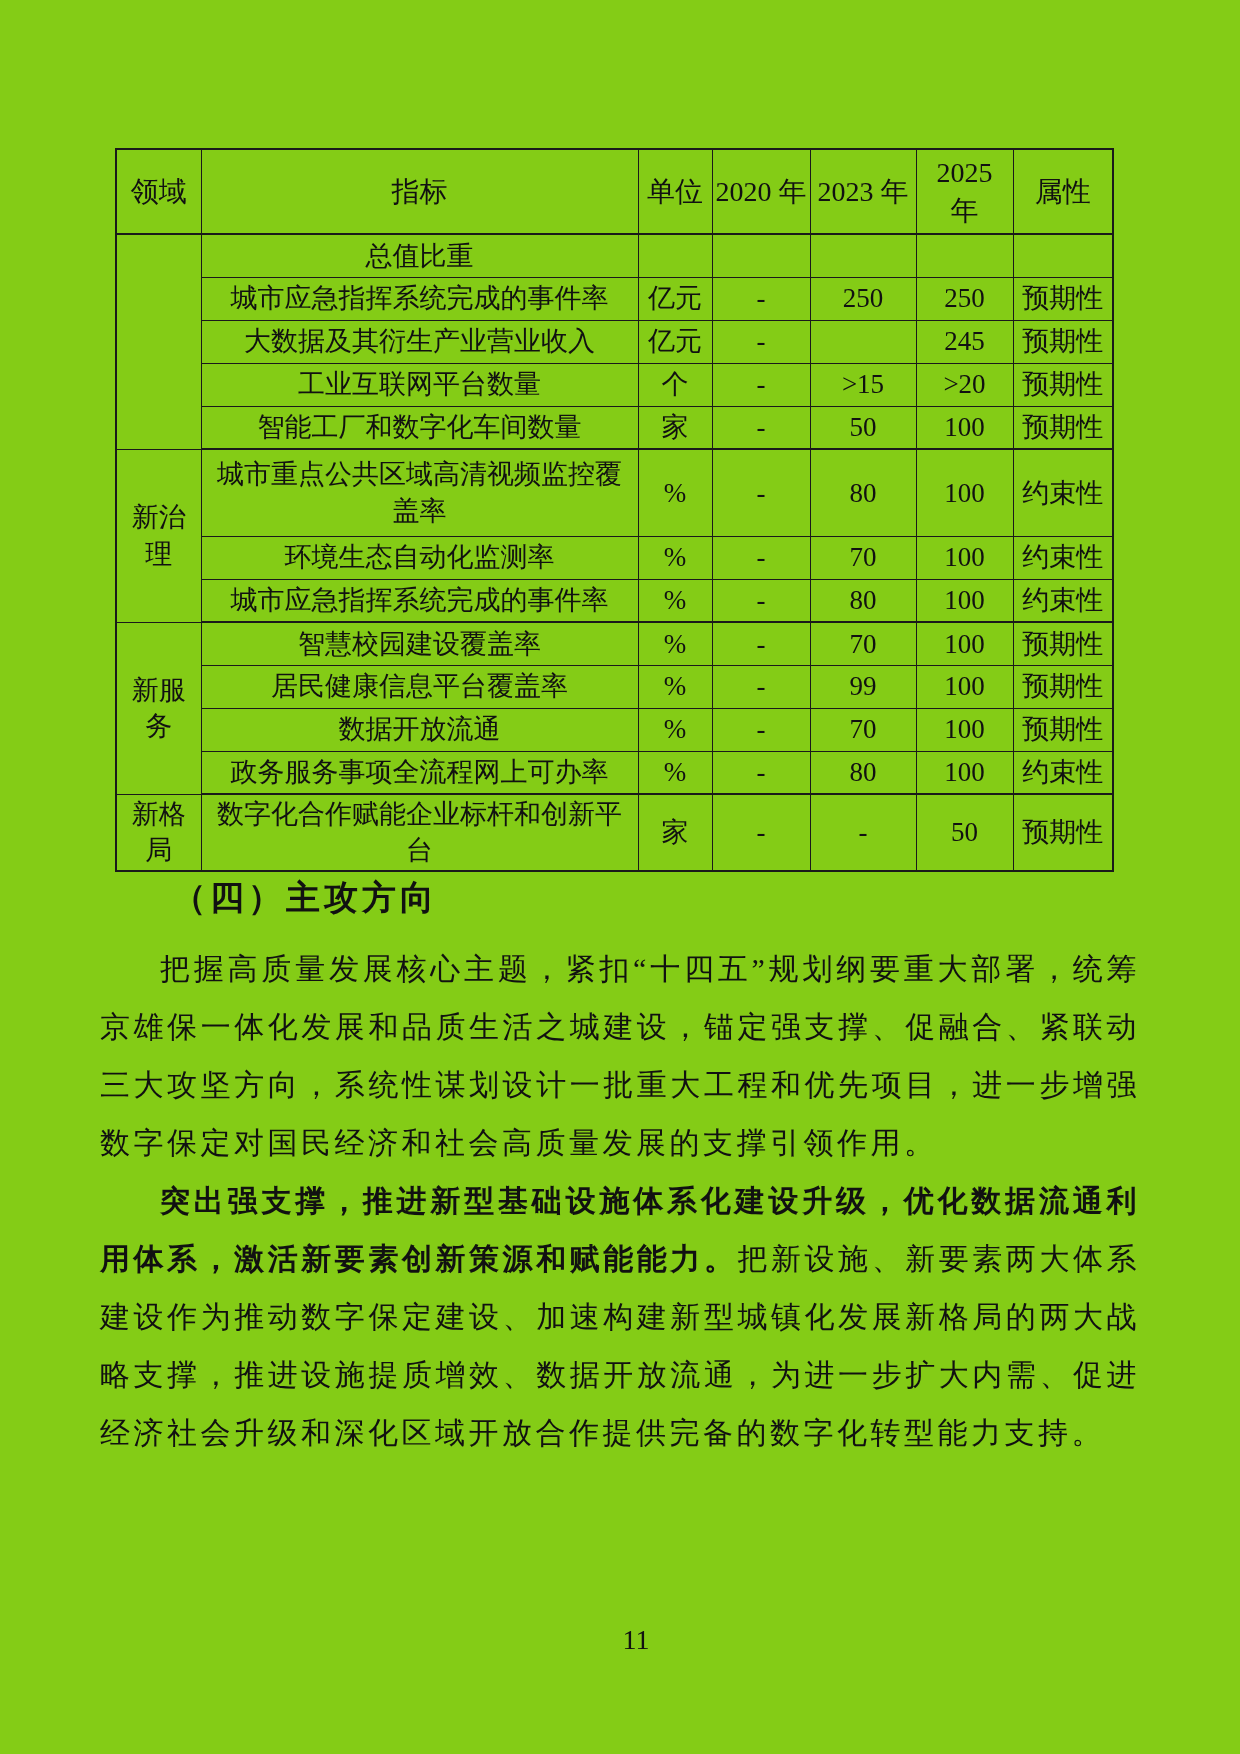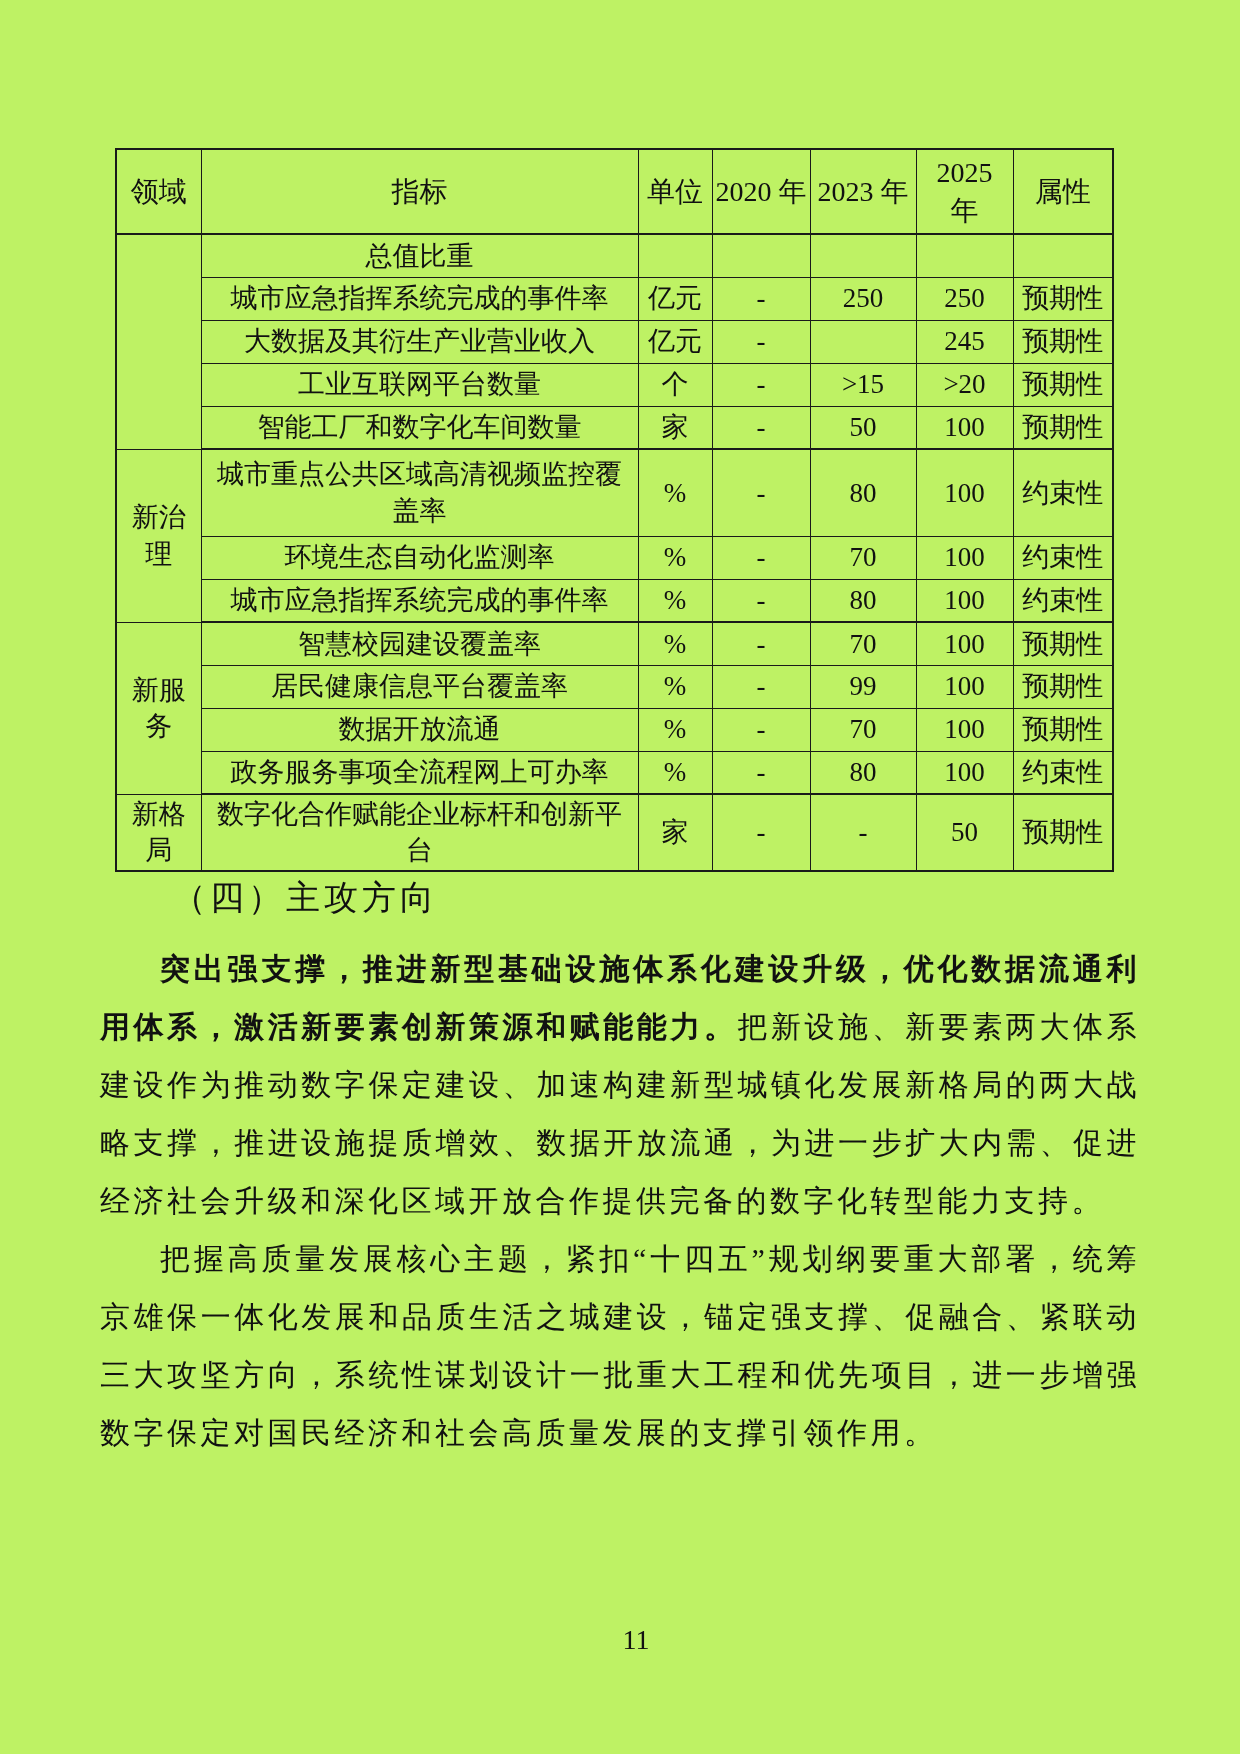--- a/index.html
+++ b/index.html
@@ -1,20 +1,20 @@
 <!DOCTYPE html>
 <html><head>
 <meta charset="utf-8">
 <style>
   html,body{margin:0;padding:0;background:#e8e8e8;}
   .page{
     position:relative;
     width:1240px;height:1754px;
     margin:0 auto;
-    background:#bef264;
+    background:#84cc16;
     font-family:"Liberation Serif", serif;
     color:#111;
     overflow:hidden;
   }
   
   .table-wrap{position:absolute;top:148px;left:115px;}
   table.indicators{
     border-collapse:collapse;
     table-layout:fixed;
     width:997px;
@@ -44,21 +44,21 @@
   
   .body-section{
     position:absolute;
     left:100px;top:872px;
     width:1040px;
   }
   .sec-heading{
     margin:0 0 16px 0;
     font-size:34px;
     line-height:52px;
-    font-weight:normal;
+    font-weight:bold;
     text-indent:72px;
     letter-spacing:4px;
     font-family:"Liberation Serif", serif;
   }
   .body-section p{
     margin:0;
     font-size:30px;
     line-height:58px;
     letter-spacing:3.5px;
     text-align:justify;
@@ -217,19 +217,19 @@
           <td>-</td>
           <td>50</td>
           <td class="attr">预期性</td>
         </tr>
       </tbody>
     </table>
   </div>
 
   <div class="body-section">
     <h2 class="sec-heading">（四）主攻方向</h2>
+    <p><span>把握高质量发展核心主题，紧扣“十四五”规划纲要重大部署，统筹京雄保一体化发展和品质生活之城建设，锚定强支撑、促融合、紧联动三大攻坚方向，系统性谋划设计一批重大工程和优先项目，进一步增强数字保定对国民经济和社会高质量发展的支撑引领作用。</span></p>
     <p><span class="em">突出强支撑，推进新型基础设施体系化建设升级，优化数据流通利用体系，激活新要素创新策源和赋能能力。</span><span>把新设施、新要素两大体系建设作为推动数字保定建设、加速构建新型城镇化发展新格局的两大战略支撑，推进设施提质增效、数据开放流通，为进一步扩大内需、促进经济社会升级和深化区域开放合作提供完备的数字化转型能力支持。</span></p>
-    <p><span>把握高质量发展核心主题，紧扣“十四五”规划纲要重大部署，统筹京雄保一体化发展和品质生活之城建设，锚定强支撑、促融合、紧联动三大攻坚方向，系统性谋划设计一批重大工程和优先项目，进一步增强数字保定对国民经济和社会高质量发展的支撑引领作用。</span></p>
   </div>
 
   <div class="page-number">11</div>
 
 </div>
 
 </body></html>

